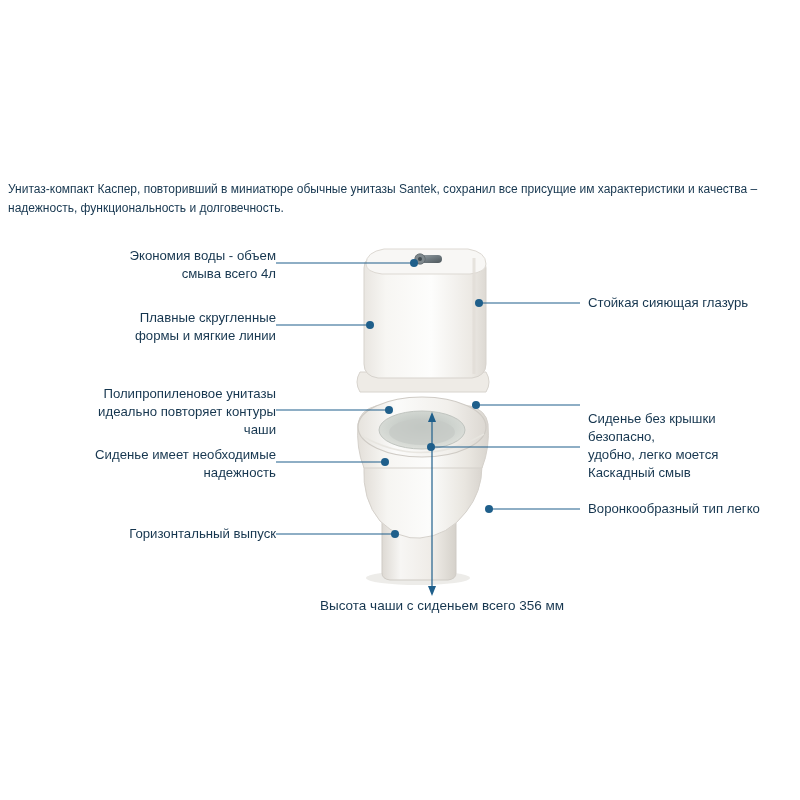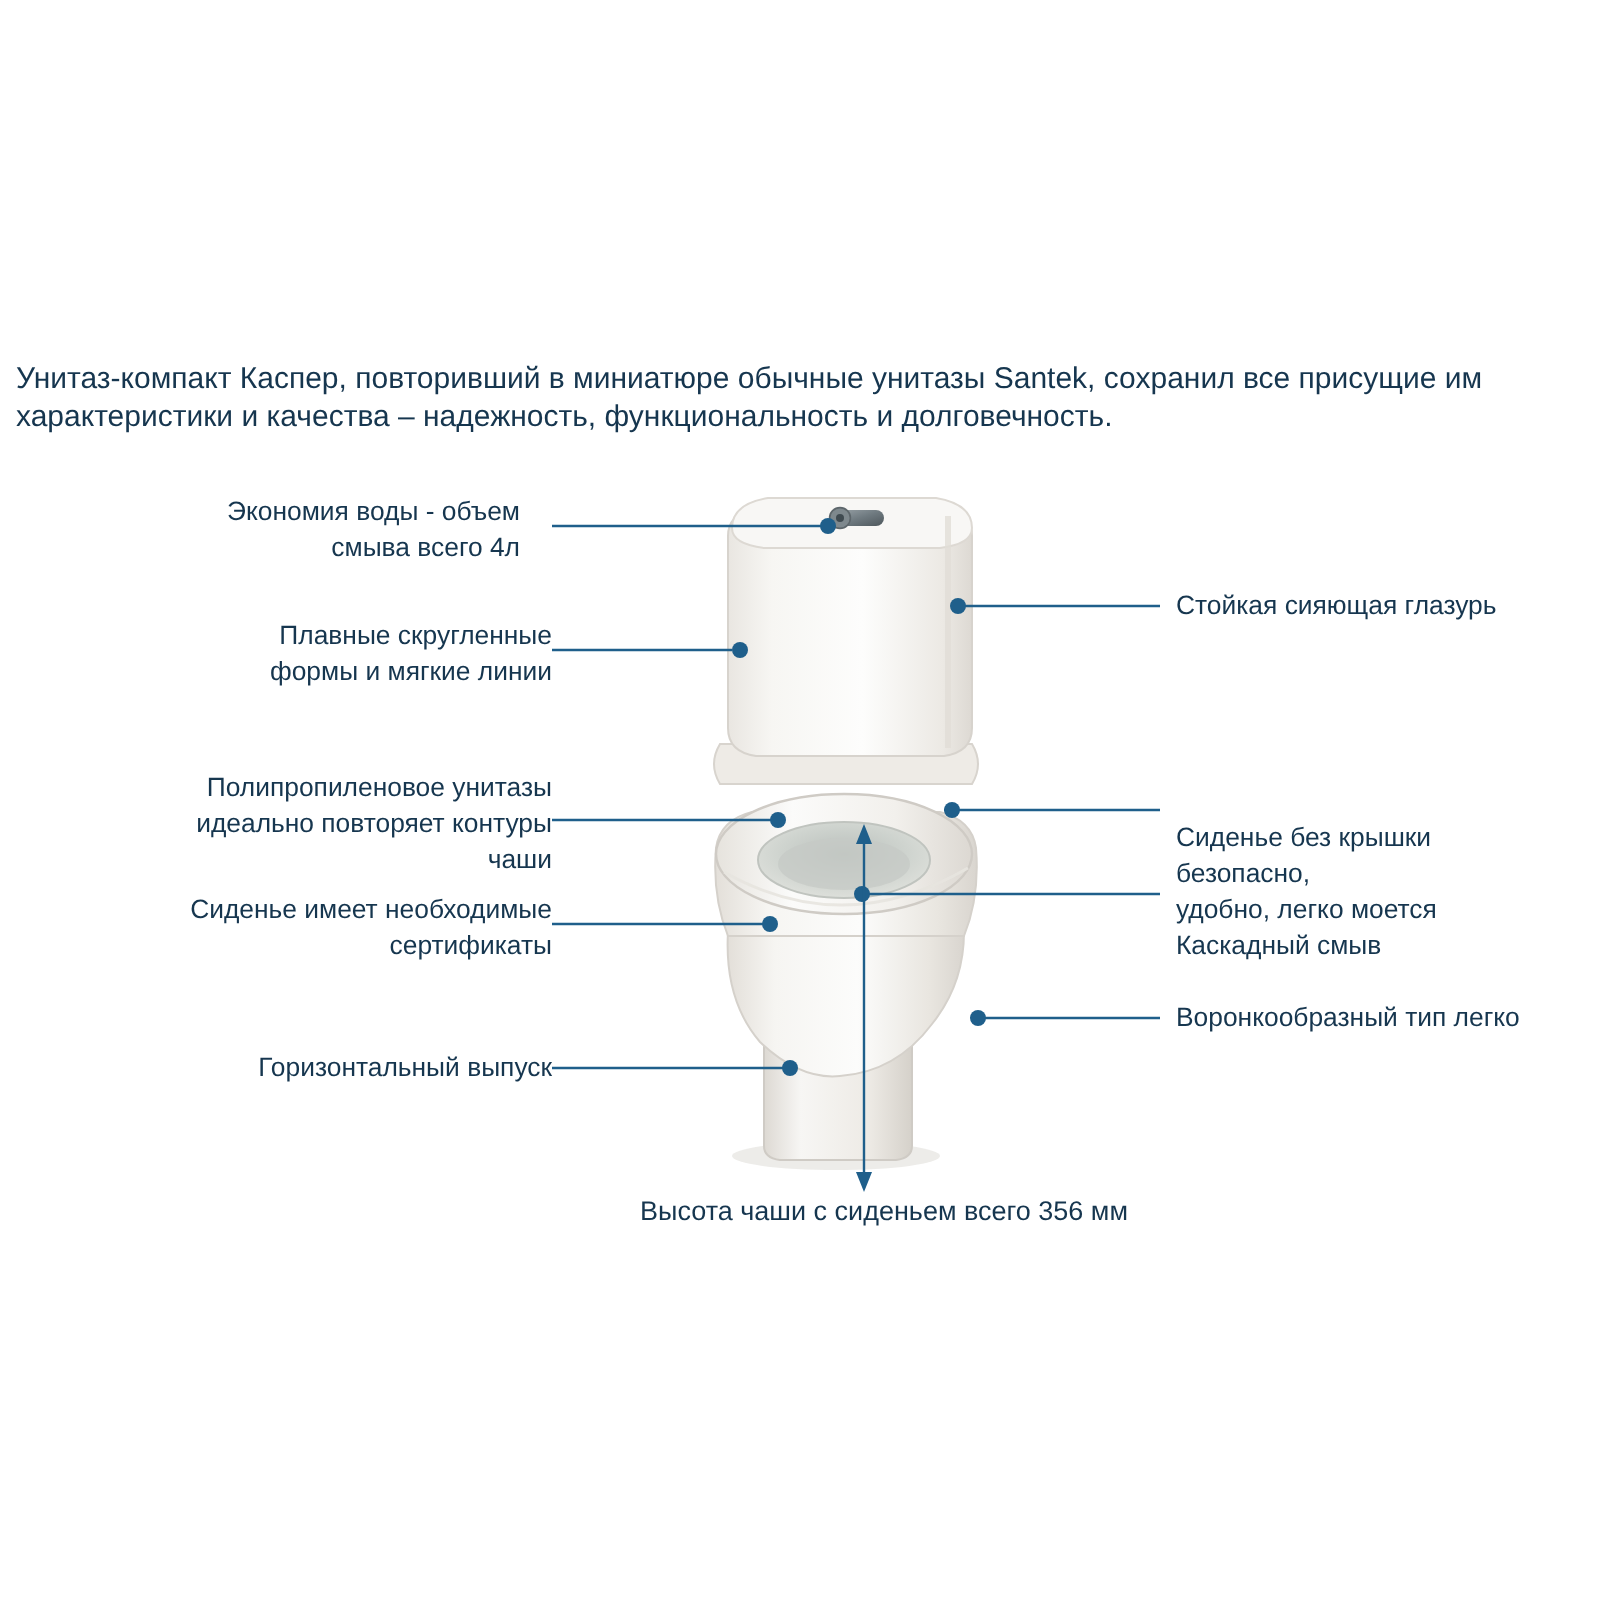--- a/index.html
+++ b/index.html
@@ -19,21 +19,21 @@
     position: absolute;
     left: 0; top: 0;
     width: 800px;
     height: 800px;
   }
   .intro {
     position: absolute;
     left: 8px;
     top: 180px;
     width: 784px;
-    font-size: 15px;
+    font-size: 12px;
     line-height: 19px;
     color: #16364f;
     text-align: left;
   }
   .callout {
     position: absolute;
     font-size: 13.2px;
     line-height: 18px;
     color: #16364f;
     white-space: pre-line;
@@ -191,32 +191,32 @@
       <circle cx="489" cy="509" r="4"></circle>
     </g>
 
     <g stroke="#1f5f8b" stroke-width="1.2" fill="none">
       <line x1="432" y1="416" x2="432" y2="592"></line>
       <path d="M428 422 L432 412 L436 422" fill="#1f5f8b" stroke="none"></path>
       <path d="M428 586 L432 596 L436 586" fill="#1f5f8b" stroke="none"></path>
     </g>
   </svg>
 
-  <div class="callout left" style="left:44px; top:247px; width:216px;">Экономия воды - объем
+  <div class="callout left" style="left:60px; top:247px; width:216px;">Экономия воды - объем
 смыва всего 4л</div>
 
   <div class="callout left" style="left:60px; top:309px; width:216px;">Плавные скругленные
 формы и мягкие линии</div>
 
   <div class="callout left" style="left:40px; top:385px; width:236px;">Полипропиленовое унитазы
 идеально повторяет контуры
 чаши</div>
 
   <div class="callout left" style="left:40px; top:446px; width:236px;">Сиденье имеет необходимые
-сертификаты</div>
+надежность</div>
 
   <div class="callout left" style="left:40px; top:525px; width:236px;">Горизонтальный выпуск</div>
 
   <div class="callout right" style="left:588px; top:294px; width:210px;">Стойкая сияющая глазурь</div>
 
   <div class="callout right" style="left:588px; top:410px; width:206px;">Сиденье без крышки
 безопасно,
 удобно, легко моется
 Каскадный смыв</div>
 

